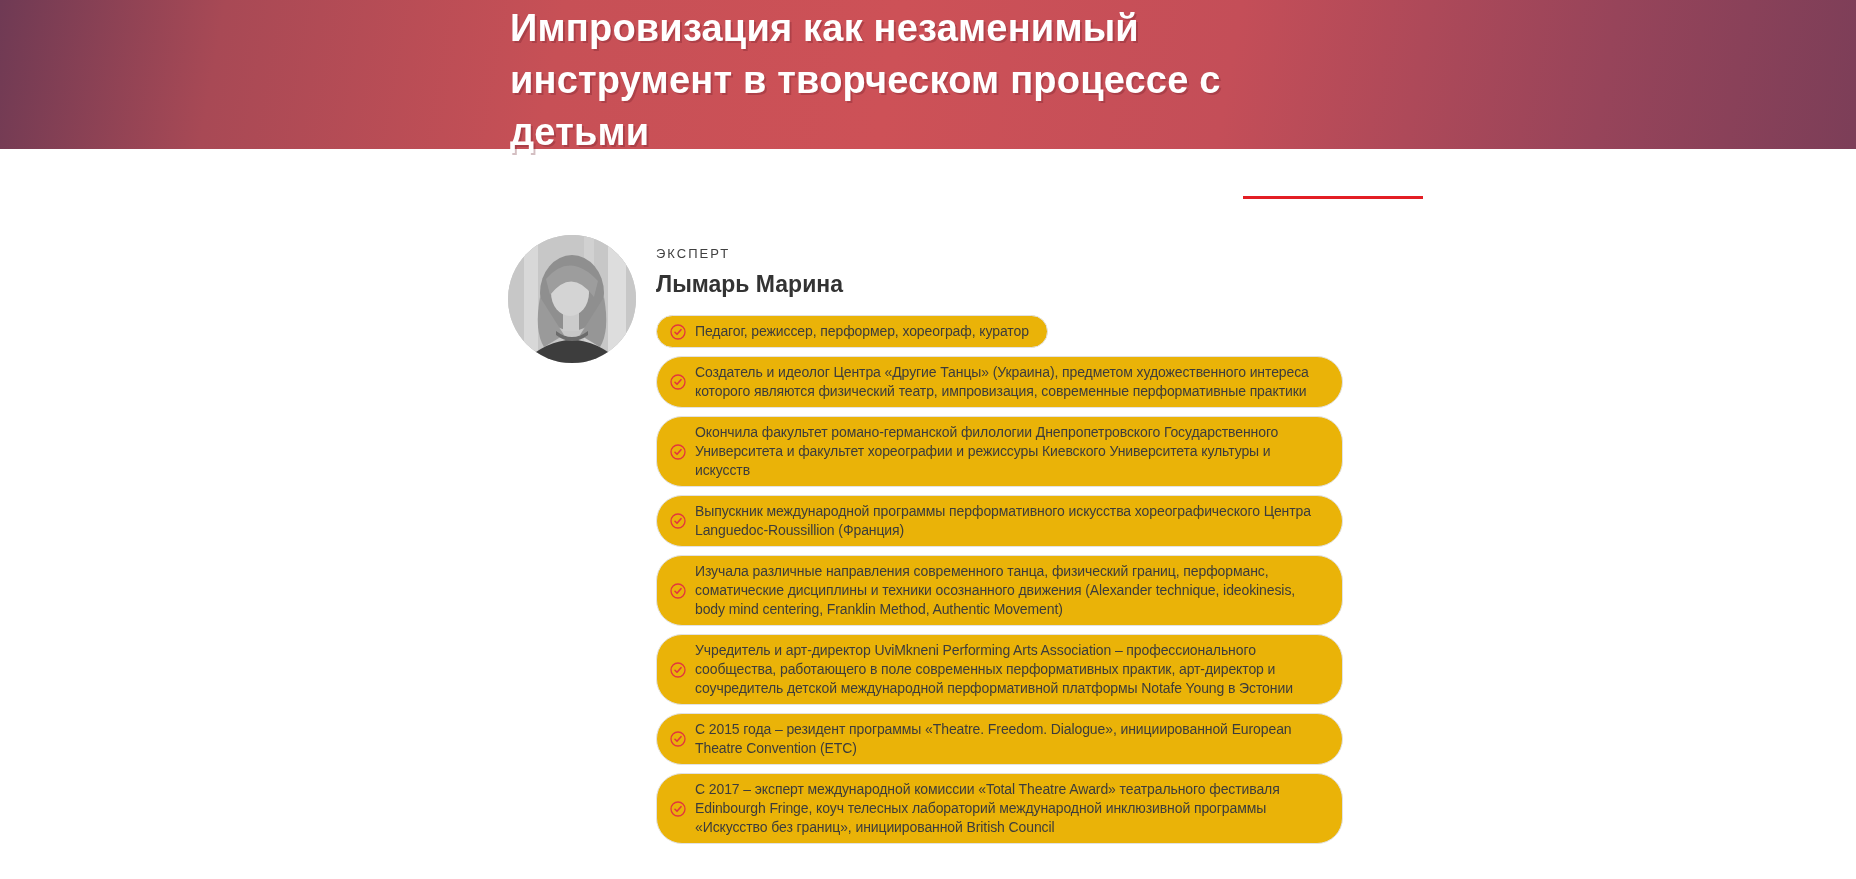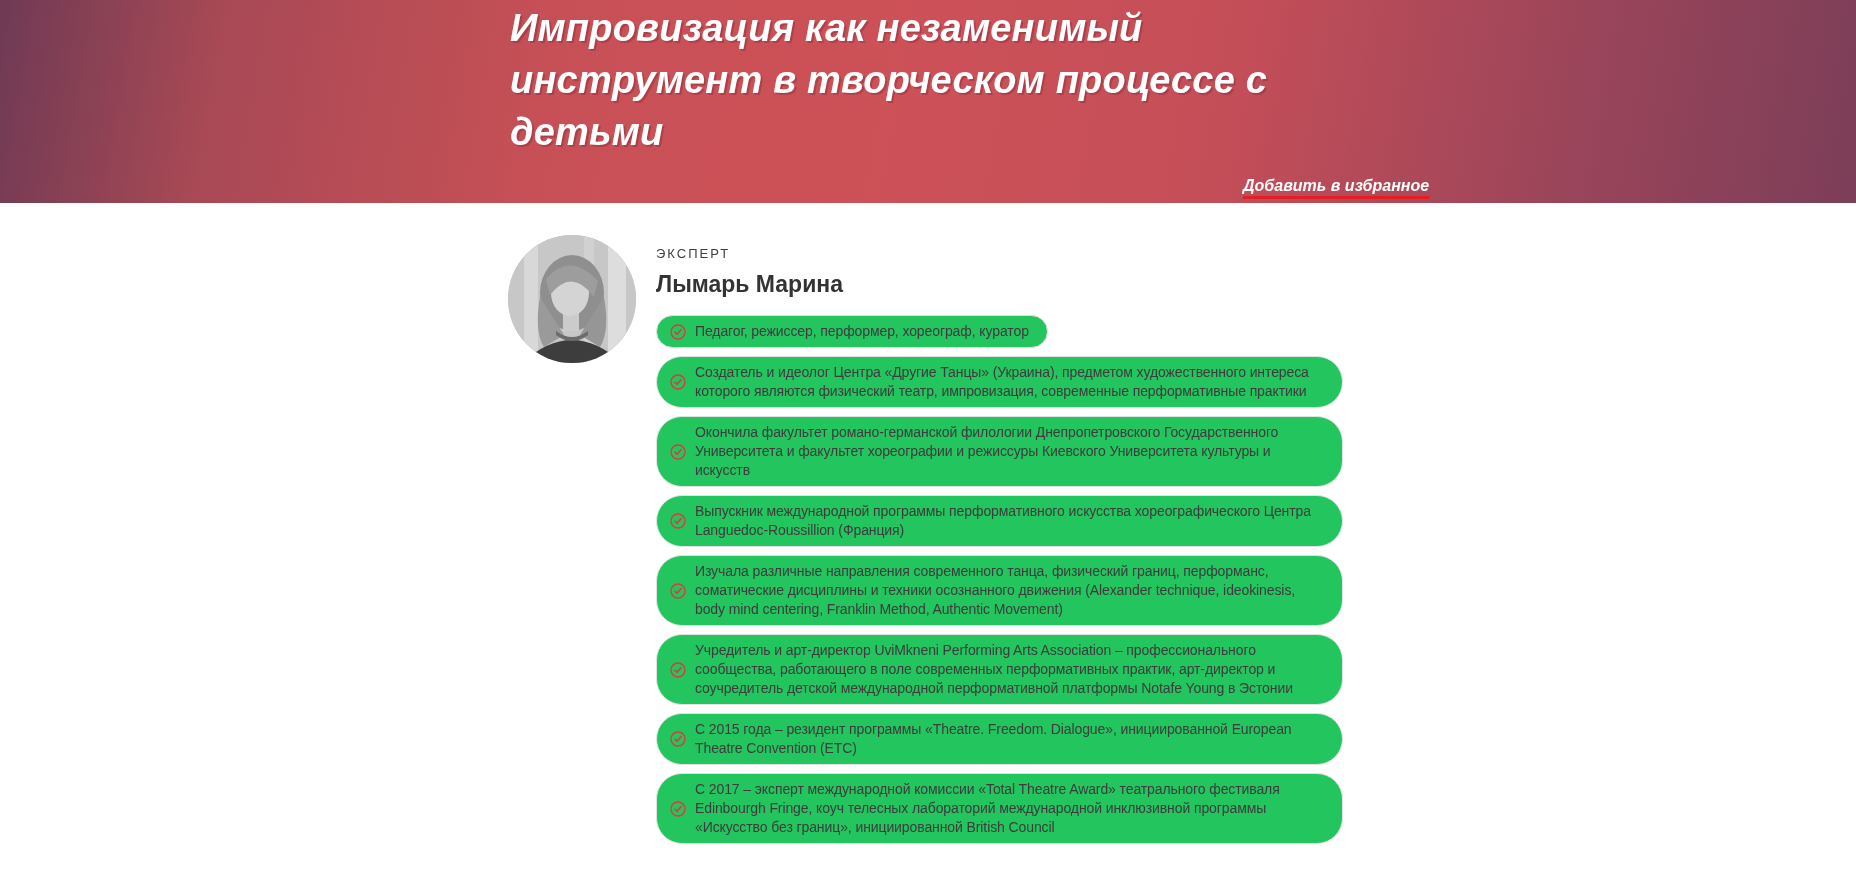--- a/index.html
+++ b/index.html
@@ -5,25 +5,24 @@
   html,body { margin:0; padding:0; }
   body {
     width:1856px; height:879px; overflow:hidden;
     background:#ffffff;
     font-family:"Liberation Sans", sans-serif;
     -webkit-font-smoothing:antialiased;
   }
 
   
   .header {
-    position:relative; width:100%; height:203px;
+    position:relative; width:100%; height:149px;
     background:linear-gradient(100deg,
       #6f3a54 0%, #a84955 12%, #c75056 30%,
       #cd5157 48%, #c44e58 66%, #97445a 86%, #7c3e58 100%);
-    font-style:italic;
   }
   .header-title {
     position:absolute; left:510px; top:2px;
     color:#ffffff; font-weight:700; font-size:38px; line-height:52px;
     letter-spacing:.2px;
     text-shadow:2px 2px 0 rgba(100,25,35,.28);
   }
   .header-title span { display:block; }
   .fav-link {
     position:absolute; left:1243px; top:179px;
@@ -46,21 +45,21 @@
   }
   .expert-name {
     margin:7px 0 15px 0;
     font-size:23px; line-height:32px; font-weight:700; color:#333333;
   }
   .pills { display:flex; flex-direction:column; gap:8px; align-items:flex-start; }
   .pill {
     display:flex; align-items:center; gap:9px;
     box-sizing:border-box; max-width:687px;
     padding:6px 18px 6px 13px;
-    background:#22c55e; border:1px solid #e2e2e2; border-radius:26px;
+    background:#eab308; border:1px solid #e2e2e2; border-radius:26px;
     font-size:14px; line-height:19px; color:#3c3c3c; letter-spacing:-0.1px;
   }
   .check-icon { flex-shrink:0; width:16px; height:16px; }
   .check-icon svg { display:block; }
 </style>
 </head>
 <body>
 
 <div class="header">
   <h1 class="header-title" style="margin:0;">

